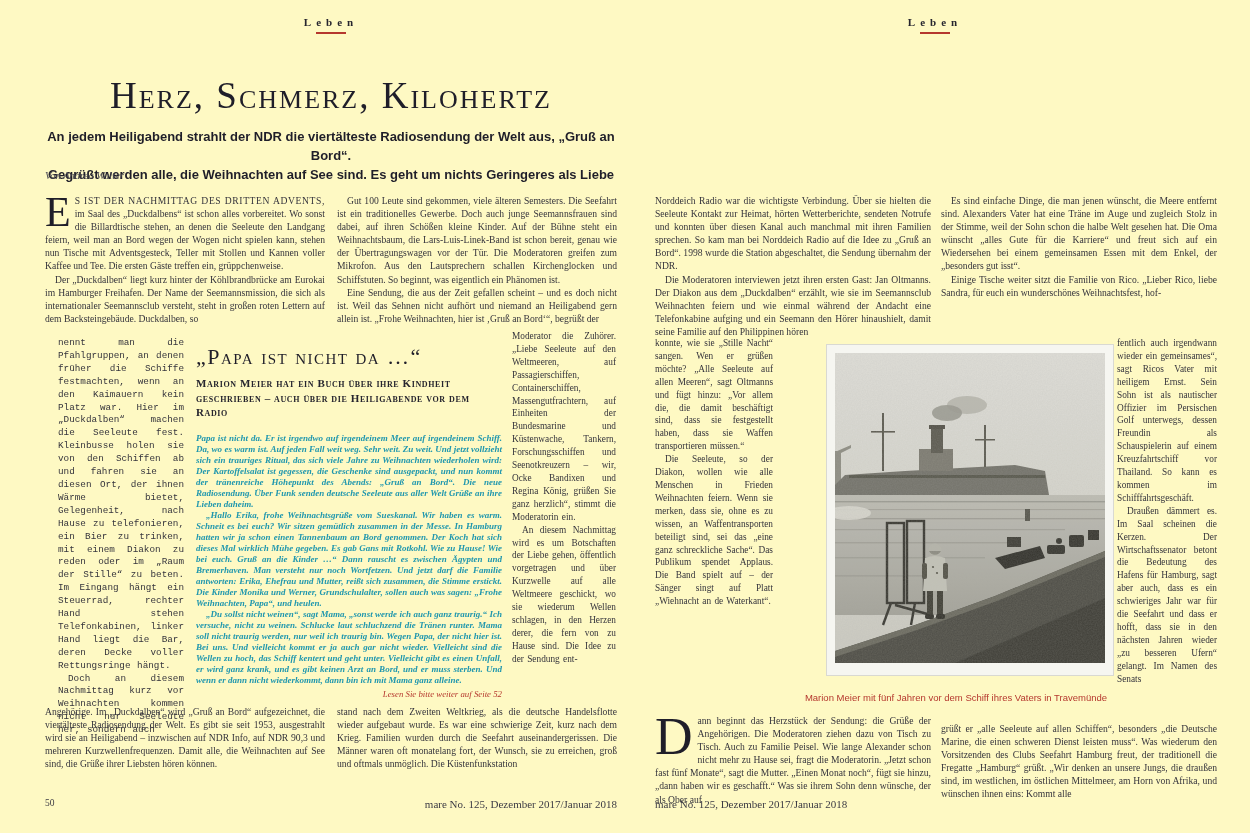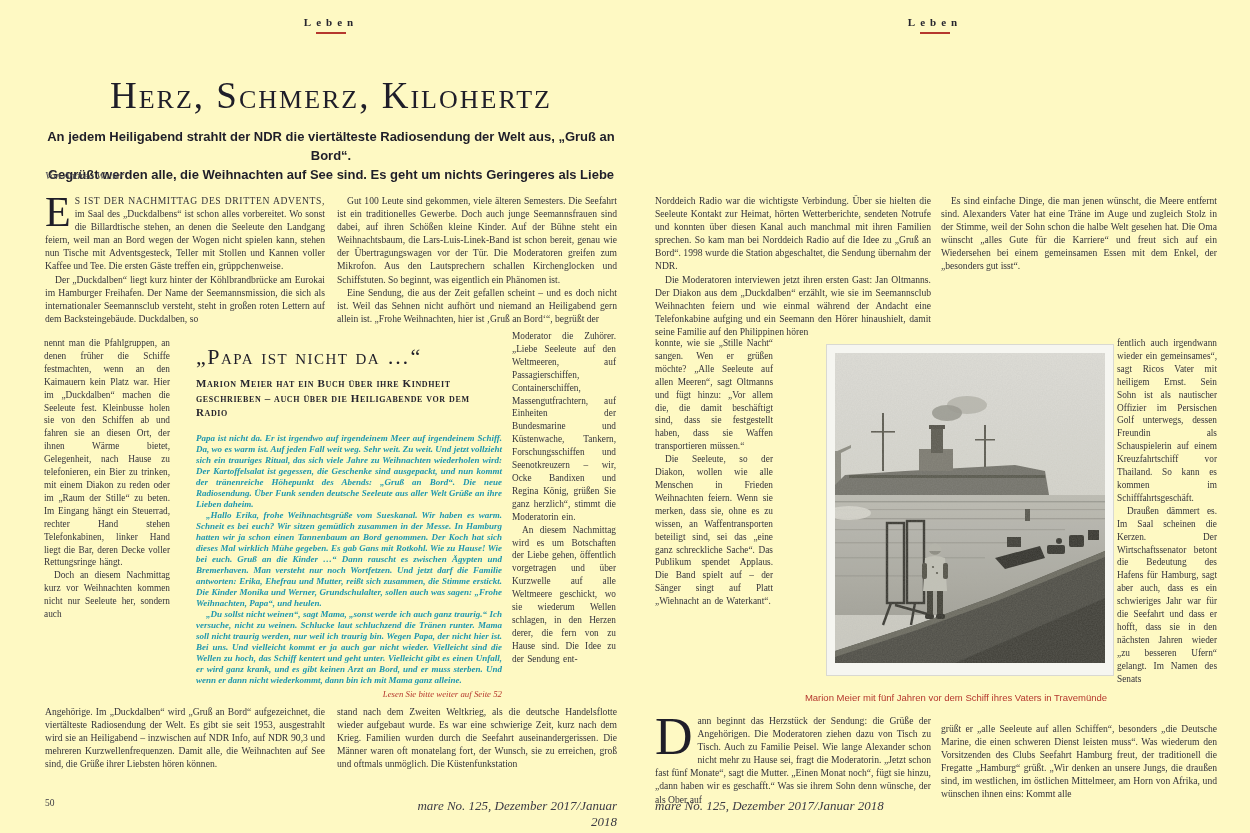--- a/index.html
+++ b/index.html
@@ -39,21 +39,21 @@
   .pq-note{margin-top:3px;text-align:right;font-style:italic;font-size:8.8px;color:#b5382e;}
 
   
   .photo{position:absolute;left:826px;top:344px;padding:8px;background:#f6f6f1;
          border:1px solid #d9d9d2;margin:0;}
   .caption{position:absolute;left:782px;top:692px;width:348px;text-align:center;
            font-family:"Liberation Sans",sans-serif;font-weight:normal;font-size:9.5px;color:#b5382e;}
 
   
   .folio{position:absolute;top:798px;font-size:9.5px;color:#3c3b44;}
-  .mag{font-size:13px;font-style:italic;}
+  .mag{font-size:11px;}
 </style>
 </head>
 <body>
 
 <div id="spread">
 
   <div class="pagehead" style="left:45px;width:572px;">
     <div class="rubric">Leben</div>
     <div class="rubric-rule"></div>
   </div>
@@ -72,21 +72,21 @@
   <div class="tb" style="left:45px;top:194px;width:280px;">
     <p><span class="dropcap">E</span><span class="leadcaps">S IST DER NACHMITTAG DES DRITTEN ADVENTS,</span><span> im Saal des „Duckdalbens“ ist schon alles vorbereitet. Wo sonst die Billardtische stehen, an denen die Seeleute den Landgang feiern, weil man an Bord wegen der Wogen nicht spielen kann, stehen nun Tische mit Adventsgesteck, Teller mit Stollen und Kannen voller Kaffee und Tee. Die ersten Gäste treffen ein, grüppchenweise.</span></p>
     <p class="ind">Der „Duckdalben“ liegt kurz hinter der Köhlbrandbrücke am Eurokai im Hamburger Freihafen. Der Name der Seemannsmission, die sich als internationaler Seemannsclub versteht, steht in großen roten Lettern auf dem Backsteingebäude. Duckdalben, so</p>
   </div>
 
   <div class="tb" style="left:337px;top:194px;width:280px;">
     <p class="ind">Gut 100 Leute sind gekommen, viele älteren Semesters. Die Seefahrt ist ein traditionelles Gewerbe. Doch auch junge Seemannsfrauen sind dabei, auf ihren Schößen kleine Kinder. Auf der Bühne steht ein Weihnachtsbaum, die Lars-Luis-Linek-Band ist schon bereit, genau wie der Übertragungswagen vor der Tür. Die Moderatoren greifen zum Mikrofon. Aus den Lautsprechern schallen Kirchenglocken und Schiffstuten. So beginnt, was eigentlich ein Phänomen ist.</p>
     <p class="ind">Eine Sendung, die aus der Zeit gefallen scheint – und es doch nicht ist. Weil das Sehnen nicht aufhört und niemand an Heiligabend gern allein ist. „Frohe Weihnachten, hier ist ‚Gruß an Bord‘“, begrüßt der</p>
   </div>
 
-  <div class="tb narrow" style="left:44px;top:337px;width:126px;">
+  <div class="tb narrow" style="left:58px;top:337px;width:126px;font-family:Liberation Mono, monospace;">
     <p>nennt man die Pfahlgruppen, an denen früher die Schiffe festmachten, wenn an den Kaimauern kein Platz war. Hier im „Duckdalben“ machen die Seeleute fest. Kleinbusse holen sie von den Schiffen ab und fahren sie an diesen Ort, der ihnen Wärme bietet, Gelegenheit, nach Hause zu telefonieren, ein Bier zu trinken, mit einem Diakon zu reden oder im „Raum der Stille“ zu beten. Im Eingang hängt ein Steuerrad, rechter Hand stehen Telefonkabinen, linker Hand liegt die Bar, deren Decke voller Rettungsringe hängt.</p>
     <p class="ind">Doch an diesem Nachmittag kurz vor Weihnachten kommen nicht nur Seeleute her, sondern auch</p>
   </div>
 
   <div class="pq">
     <div class="pq-title">„Papa ist nicht da …“</div>
     <div class="pq-sub">Marion Meier hat ein Buch über ihre Kindheit geschrieben – auch über die Heiligabende vor dem Radio</div>
     <div class="pq-body">
       <p>Papa ist nicht da. Er ist irgendwo auf irgendeinem Meer auf irgendeinem Schiff. Da, wo es warm ist. Auf jeden Fall weit weg. Sehr weit. Zu weit. Und jetzt vollzieht sich ein trauriges Ritual, das sich viele Jahre zu Weihnachten wiederholen wird: Der Kartoffelsalat ist gegessen, die Geschenke sind ausgepackt, und nun kommt der tränenreiche Höhepunkt des Abends: „Gruß an Bord“. Die neue Radiosendung. Über Funk senden deutsche Seeleute aus aller Welt Grüße an ihre Lieben daheim.</p>
       <p class="ind">„Hallo Erika, frohe Weihnachtsgrüße vom Sueskanal. Wir haben es warm. Schneit es bei euch? Wir sitzen gemütlich zusammen in der Messe. In Hamburg hatten wir ja schon einen Tannenbaum an Bord genommen. Der Koch hat sich dieses Mal wirklich Mühe gegeben. Es gab Gans mit Rotkohl. Wie zu Hause! Wie bei euch. Gruß an die Kinder …“ Dann rauscht es zwischen Ägypten und Bremerhaven. Man versteht nur noch Wortfetzen. Und jetzt darf die Familie antworten: Erika, Ehefrau und Mutter, reißt sich zusammen, die Stimme erstickt. Die Kinder Monika und Werner, Grundschulalter, sollen auch was sagen: „Frohe Weihnachten, Papa“, und heulen.</p>
@@ -106,20 +106,21 @@
   <div class="tb" style="left:337px;top:705px;width:280px;">
     <p>stand nach dem Zweiten Weltkrieg, als die deutsche Handelsflotte wieder aufgebaut wurde. Es war eine schwierige Zeit, kurz nach dem Krieg. Familien wurden durch die Seefahrt auseinandergerissen. Die Männer waren oft monatelang fort, der Wunsch, sie zu erreichen, groß und oftmals unmöglich. Die Küstenfunkstation</p>
   </div>
 
   <div class="tb" style="left:655px;top:194px;width:276px;">
     <p>Norddeich Radio war die wichtigste Verbindung. Über sie hielten die Seeleute Kontakt zur Heimat, hörten Wetterberichte, sendeten Notrufe und konnten über diesen Kanal auch manchmal mit ihren Familien sprechen. So kam man bei Norddeich Radio auf die Idee zu „Gruß an Bord“. 1998 wurde die Station abgeschaltet, die Sendung übernahm der NDR.</p>
     <p class="ind">Die Moderatoren interviewen jetzt ihren ersten Gast: Jan Oltmanns. Der Diakon aus dem „Duckdalben“ erzählt, wie sie im Seemannsclub Weihnachten feiern und wie einmal während der Andacht eine Telefonkabine aufging und ein Seemann den Hörer hinaushielt, damit seine Familie auf den Philippinen hören</p>
   </div>
   <div class="tb" style="left:941px;top:194px;width:276px;">
     <p class="ind">Es sind einfache Dinge, die man jenen wünscht, die Meere entfernt sind. Alexanders Vater hat eine Träne im Auge und zugleich Stolz in der Stimme, weil der Sohn schon die halbe Welt gesehen hat. Die Oma wünscht „alles Gute für die Karriere“ und freut sich auf ein Wiedersehen bei einem gemeinsamen Essen mit dem Enkel, der „besonders gut isst“.</p>
+    <p class="ind">Einige Tische weiter sitzt die Familie von Rico. „Lieber Rico, liebe Sandra, für euch ein wunderschönes Weihnachtsfest, hof-</p>
   </div>
 
   <div class="tb narrow" style="left:655px;top:337px;width:118px;">
     <p>konnte, wie sie „Stille Nacht“ sangen. Wen er grüßen möchte? „Alle Seeleute auf allen Meeren“, sagt Oltmanns und fügt hinzu: „Vor allem die, die damit beschäftigt sind, dass sie festgestellt haben, dass sie Waffen transportieren müssen.“</p>
     <p class="ind">Die Seeleute, so der Diakon, wollen wie alle Menschen in Frieden Weihnachten feiern. Wenn sie merken, dass sie, ohne es zu wissen, an Waffentransporten beteiligt sind, sei das „eine ganz schreckliche Sache“. Das Publikum spendet Applaus. Die Band spielt auf – der Sänger singt auf Platt „Wiehnacht an de Waterkant“.</p>
   </div>
 
   <figure class="photo">
     <svg width="270" height="310" viewBox="0 0 270 310" role="img">
       <defs>

